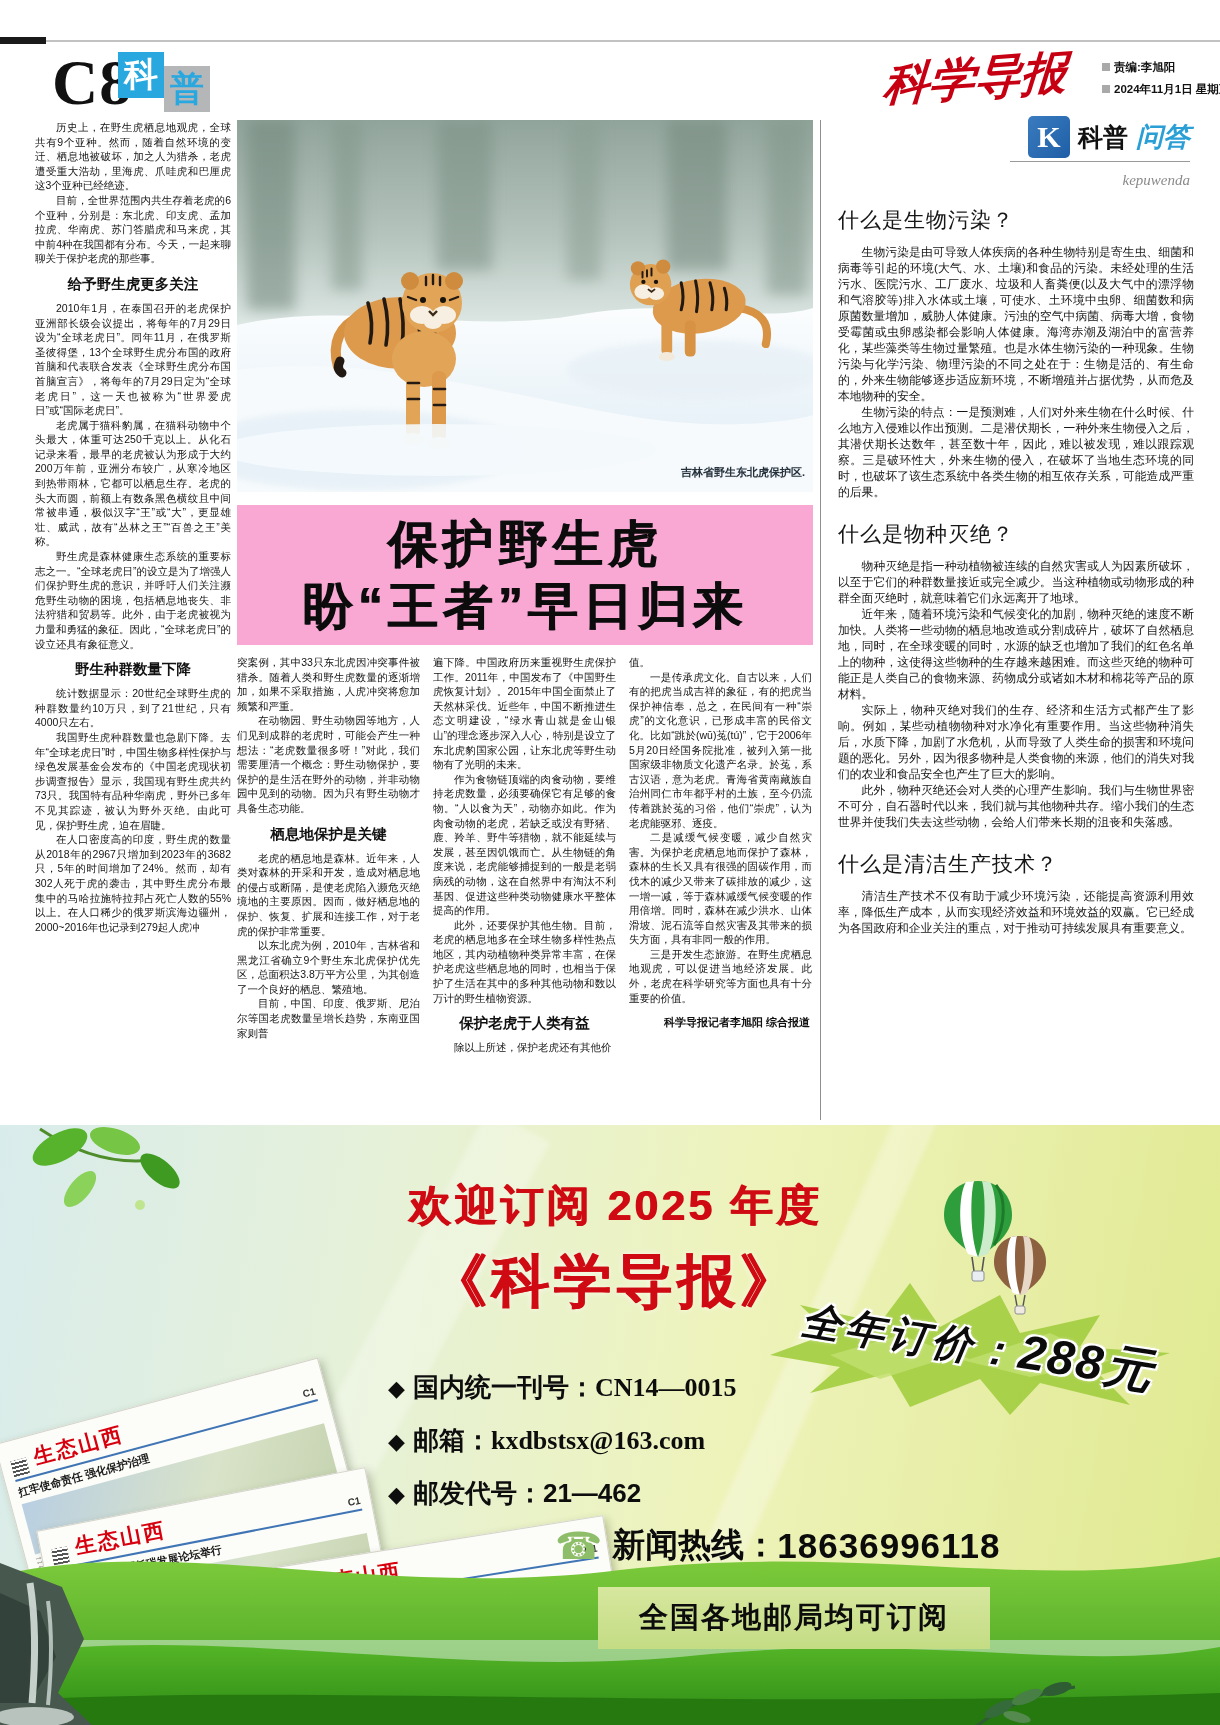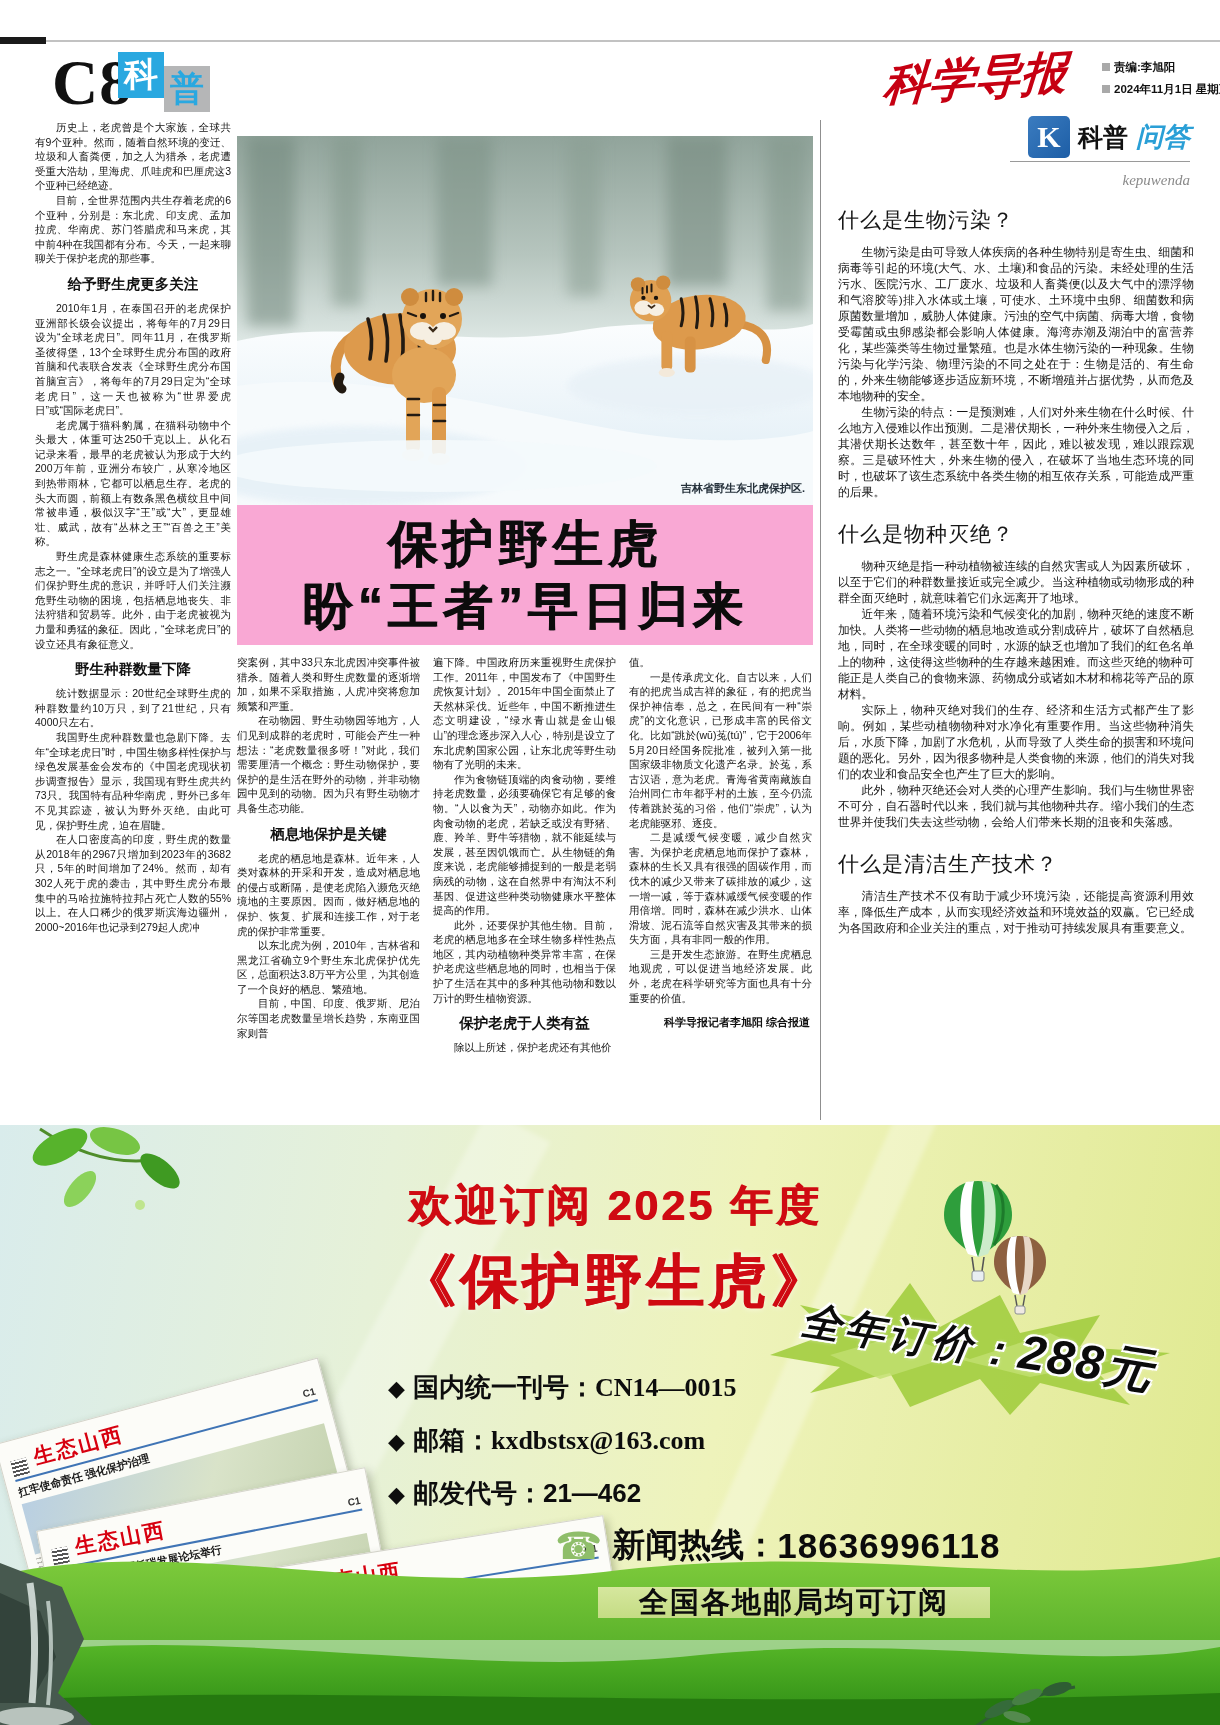--- a/index.html
+++ b/index.html
@@ -21,21 +21,21 @@
   .hinfo{position:absolute;left:1102px;top:56px;font-size:11.5px;font-weight:bold;line-height:22px;white-space:nowrap;}
   .hinfo .sq{display:inline-block;width:8px;height:8px;background:#a9a9a9;margin-right:4px;}
   
   .bt{font-size:10.5px;line-height:14.6px;text-align:justify;margin:0;text-indent:2em;color:#141414;}
   .bt.noind{text-indent:0;}
   .sub{font-size:14.5px;font-weight:bold;text-align:center;margin:9px 0 7px 0;}
   .leftcol{position:absolute;left:35px;top:120px;width:196px;height:893px;overflow:hidden;}
   .center{position:absolute;left:237px;top:120px;width:576px;height:1000px;}
   .vdiv{position:absolute;left:820px;top:120px;width:1px;height:1000px;background:#8f8f8f;}
   
-  .photo{position:absolute;left:0;top:0;width:576px;height:372px;overflow:hidden;margin-top:16px;}
+  .photo{position:absolute;left:0;top:0;width:576px;height:372px;overflow:hidden;}
   .caption{position:absolute;right:8px;bottom:12px;font-size:11px;font-weight:bold;color:#25303a;
            text-shadow:0 0 3px #eef4f8,0 0 3px #eef4f8;}
   
   .titleblock{position:absolute;left:0;top:385px;width:576px;height:140px;background:#f9a8d4;
               display:flex;flex-direction:column;align-items:center;justify-content:center;}
   .titleblock .t{font-size:50px;line-height:62px;font-weight:900;letter-spacing:5px;color:#0c0c0c;
                  font-family:"Liberation Sans","DejaVu Sans",sans-serif;white-space:nowrap;
                  text-shadow:1px 0 0 #0c0c0c;}
   .midcols{position:absolute;left:0;top:535px;width:576px;height:465px;display:flex;gap:13px;overflow:hidden;}
   .midcols .mc{width:183px;overflow:hidden;}
@@ -72,21 +72,21 @@
   .burst{position:absolute;left:770px;top:150px;z-index:2;}
   .pricetext{position:absolute;left:800px;top:188px;z-index:2;transform:rotate(9deg);
              font-weight:900;font-style:italic;color:#0b0b0b;white-space:nowrap;
              text-shadow:0 0 3px #fff,0 0 5px #fff,2px 2px 0 #fff,-2px -2px 0 #fff,2px -2px 0 #fff,-2px 2px 0 #fff;}
   .pricetext .pl{font-size:40px;letter-spacing:4px;}
   .pricetext .pv{font-size:48px;letter-spacing:2px;}
   .hotline{position:absolute;left:555px;top:398px;z-index:4;display:flex;align-items:center;white-space:nowrap;}
   .hotline .ph{font-size:38px;color:#8fbe6a;margin-right:10px;}
   .hotline .hl{font-size:33px;font-weight:900;color:#0b0b0b;}
   .hotline .hn{font-size:35px;font-weight:bold;color:#0b0b0b;letter-spacing:1px;}
-  .strip{position:absolute;left:598px;top:462px;width:392px;height:31px;z-index:4;
+  .strip{position:absolute;left:598px;top:462px;width:392px;height:62px;z-index:4;
          background:linear-gradient(180deg,#d6e79e,#c4dc84);display:flex;align-items:center;justify-content:center;}
   .strip span{font-size:29px;font-weight:900;color:#0c0c0c;letter-spacing:2px;}
   .grass{position:absolute;left:0;top:380px;width:1220px;height:220px;z-index:3;}
   .rocks{position:absolute;left:0;top:428px;z-index:5;}
   .sprig{position:absolute;left:965px;top:540px;z-index:5;}
   .balloon{position:absolute;z-index:2;}
   .bal-g{left:938px;top:52px;}
   .bal-b{left:990px;top:108px;}
   
   .paper{position:absolute;width:335px;height:228px;background:#fcfcf8;border:1px solid #d3d3c9;
@@ -120,21 +120,21 @@
     <div class="b1">科</div>
     <div class="b2">普</div>
   </div>
   <div class="masthead">科学导报</div>
   <div class="hinfo">
     <div><span class="sq"></span><span>责编:李旭阳</span></div>
     <div><span class="sq"></span><span>2024年11月1日  星期五</span></div>
   </div>
 
   <section class="leftcol">
-    <p class="bt">历史上，老虎曾是个大家族，全球共有9个亚种。然而，随着自然环境的变迁、垃圾和人畜粪便，加之人为猎杀，老虎遭受重大浩劫，里海虎、爪哇虎和巴厘虎这3个亚种已经绝迹。</p>
+    <p class="bt">历史上，在野生虎栖息地观虎，全球共有9个亚种。然而，随着自然环境的变迁、栖息地被破坏，加之人为猎杀，老虎遭受重大浩劫，里海虎、爪哇虎和巴厘虎这3个亚种已经绝迹。</p>
     <p class="bt">目前，全世界范围内共生存着老虎的6个亚种，分别是：东北虎、印支虎、孟加拉虎、华南虎、苏门答腊虎和马来虎，其中前4种在我国都有分布。今天，一起来聊聊关于保护老虎的那些事。</p>
     <h3 class="sub">给予野生虎更多关注</h3>
     <p class="bt">2010年1月，在泰国召开的老虎保护亚洲部长级会议提出，将每年的7月29日设为“全球老虎日”。同年11月，在俄罗斯圣彼得堡，13个全球野生虎分布国的政府首脑和代表联合发表《全球野生虎分布国首脑宣言》，将每年的7月29日定为“全球老虎日”，这一天也被称为“世界爱虎日”或“国际老虎日”。</p>
     <p class="bt">老虎属于猫科豹属，在猫科动物中个头最大，体重可达250千克以上。从化石记录来看，最早的老虎被认为形成于大约200万年前，亚洲分布较广，从寒冷地区到热带雨林，它都可以栖息生存。老虎的头大而圆，前额上有数条黑色横纹且中间常被串通，极似汉字“王”或“大”，更显雄壮、威武，故有“丛林之王”“百兽之王”美称。</p>
     <p class="bt">野生虎是森林健康生态系统的重要标志之一。“全球老虎日”的设立是为了增强人们保护野生虎的意识，并呼吁人们关注濒危野生动物的困境，包括栖息地丧失、非法狩猎和贸易等。此外，由于老虎被视为力量和勇猛的象征。因此，“全球老虎日”的设立还具有象征意义。</p>
     <h3 class="sub">野生种群数量下降</h3>
     <p class="bt">统计数据显示：20世纪全球野生虎的种群数量约10万只，到了21世纪，只有4000只左右。</p>
     <p class="bt">我国野生虎种群数量也急剧下降。去年“全球老虎日”时，中国生物多样性保护与绿色发展基金会发布的《中国老虎现状初步调查报告》显示，我国现有野生虎共约73只。我国特有品种华南虎，野外已多年不见其踪迹，被认为野外灭绝。由此可见，保护野生虎，迫在眉睫。</p>
     <p class="bt">在人口密度高的印度，野生虎的数量从2018年的2967只增加到2023年的3682只，5年的时间增加了24%。然而，却有302人死于虎的袭击，其中野生虎分布最集中的马哈拉施特拉邦占死亡人数的55%以上。在人口稀少的俄罗斯滨海边疆州，2000~2016年也记录到279起人虎冲</p>
   </section>
@@ -309,21 +309,21 @@
     <svg class="adleaves" width="260" height="140" viewBox="0 0 260 140">
       <path d="M20,10 q60,40 120,30" stroke="#4f8d2a" stroke-width="3" fill="none"></path>
       <ellipse cx="40" cy="28" rx="30" ry="14" fill="#57b32c" transform="rotate(-28 40 28)"></ellipse>
       <ellipse cx="95" cy="22" rx="26" ry="12" fill="#77c544" transform="rotate(18 95 22)"></ellipse>
       <ellipse cx="140" cy="52" rx="24" ry="11" fill="#3f9a22" transform="rotate(40 140 52)"></ellipse>
       <ellipse cx="60" cy="70" rx="22" ry="10" fill="#8bd25a" transform="rotate(-50 60 70)"></ellipse>
       <circle cx="120" cy="86" r="5" fill="#bfe58e"></circle>
     </svg>
 
     <div class="adt1">欢迎订阅 2025 年度</div>
-    <div class="adt2">《保护野生虎》</div>
+    <div class="adt2">《科学导报》</div>
 
     <div class="bullets">
       <div class="bullet"><span class="dia">◆</span><span>国内统一刊号：</span><span class="mono">CN14—0015</span></div>
       <div class="bullet"><span class="dia">◆</span><span>邮箱：</span><span class="mono">kxdbstsx@163.com</span></div>
       <div class="bullet"><span class="dia">◆</span><span>邮发代号：</span><span>21—462</span></div>
     </div>
 
     <svg class="balloon bal-g" width="80" height="110" viewBox="0 0 80 110">
       <path d="M40,4 C62,4 74,20 74,38 C74,58 54,72 40,80 C26,72 6,58 6,38 C6,20 18,4 40,4 Z" fill="#2e9e3c"></path>
       <path d="M28,5 C20,18 20,58 30,77 L40,80 C32,60 32,18 36,4 Z" fill="#ffffff"></path>

